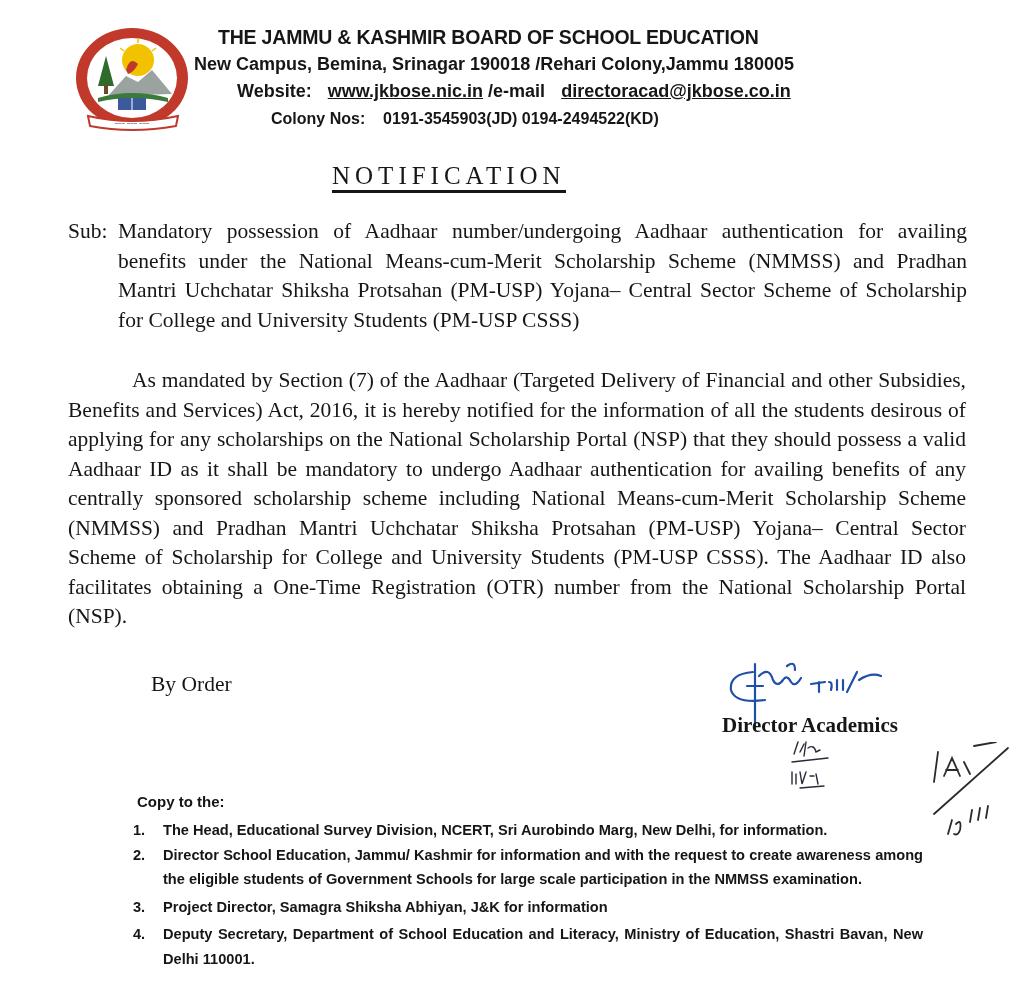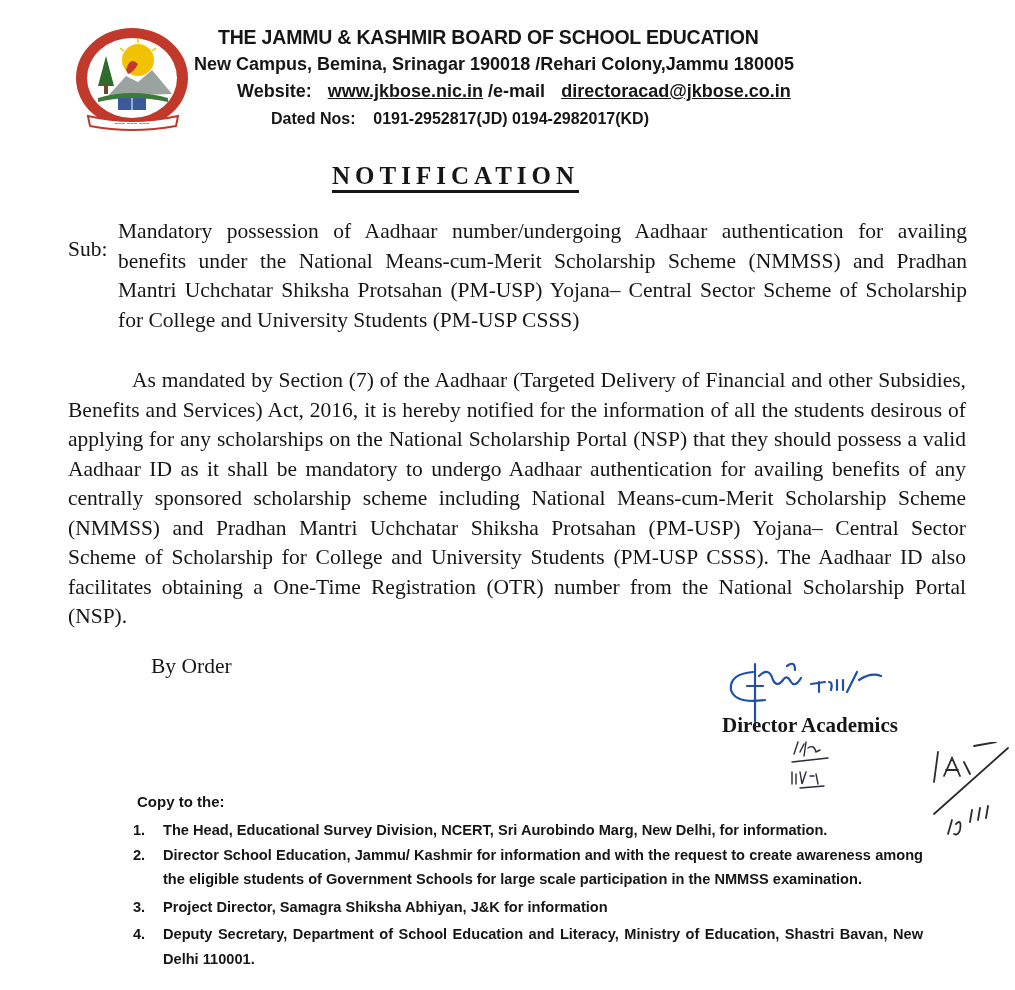--- a/index.html
+++ b/index.html
@@ -5,28 +5,28 @@
   html, body { margin:0; padding:0; background:#ffffff; }
   body { width:1015px; height:990px; position:relative; overflow:hidden; color:#161616; }
   .abs { position:absolute; }
   .logo { left:68px; top:26px; width:128px; height:108px; }
   .hdr { font-family:"Liberation Sans", sans-serif; font-weight:bold; white-space:nowrap; }
   .hdr-title { left:218px; top:26px; font-size:19.5px; letter-spacing:-0.2px; }
   .hdr-addr { left:194px; top:54px; font-size:18px; }
   .hdr-web { left:237px; top:81px; font-size:18px; }
   .hdr-web u { text-decoration:underline;margin-left:11px; }
   .hdr-phone { left:271px; top:110px; font-size:16px; }
-  .notif { left:332px; top:162px; font-family:"Liberation Serif", serif; font-weight:bold; font-size:25px; letter-spacing:5px; border-bottom:3px solid #161616; padding-bottom:0px; line-height:28px; }
+  .notif { left:332px; top:162px; font-family:"Liberation Serif", serif; font-weight:normal; font-size:25px; letter-spacing:5px; border-bottom:3px solid #161616; padding-bottom:0px; line-height:28px; }
   .serif { font-family:"Liberation Serif", serif; }
   .sub { left:68px; top:217px; width:900px; font-size:21.5px; line-height:29.5px; }
   .sub-row { display:flex; }
-  .sub-lbl { width:50px; flex:none;margin-top:18px; }
+  .sub-lbl { width:50px; flex:none; }
   .sub-body { width:849px; text-align:justify; text-align-last:left; }
   .para { left:68px; top:366px; width:898px; font-size:21.5px; line-height:29.5px; text-align:justify; text-indent:64px; }
-  .byorder { left:151px; top:654px; font-size:21.5px; }
+  .byorder { left:151px; top:672px; font-size:21.5px; }
   .ref { left:88px; top:712px; font-size:21px; line-height:26px; }
   .director { left:722px; top:713px; font-size:21px; font-weight:bold; }
   .copy { font-family:"Liberation Sans", sans-serif; font-weight:bold; }
   .copy-hdr { left:89px; top:793px; font-size:15px;margin-left:48px; }
   .copy-list { left:133px; top:818px; width:790px; font-size:14.6px; line-height:24.5px; margin:0; padding:0; list-style:none; }
   .copy-list li { display:flex; }
   .copy-list .num { width:30px; flex:none; }
   .copy-list .txt { flex:1; text-align:justify; text-align-last:left; }
   .sig { left:725px; top:660px; width:200px; height:70px; }
   .initials { left:788px; top:738px; width:80px; height:62px; }
@@ -59,22 +59,22 @@
 
 <div class="abs hdr hdr-title">THE JAMMU &amp; KASHMIR BOARD OF SCHOOL EDUCATION</div>
 <div class="abs hdr hdr-addr">New Campus, Bemina, Srinagar 190018 /Rehari Colony,Jammu 180005</div>
 <div class="abs hdr hdr-web">
   <span>Website:</span>
   <u>www.jkbose.nic.in</u>
   <span>/e-mail</span>
   <u>directoracad@jkbose.co.in</u>
 </div>
 <div class="abs hdr hdr-phone">
-  <span>Dated Nos:</span>&nbsp;&nbsp;&nbsp;
-  <span>0191-2952817(JD) 0194-2982017(KD)</span>
+  <span>Colony Nos:</span>&nbsp;&nbsp;&nbsp;
+  <span>0191-3545903(JD) 0194-2494522(KD)</span>
 </div>
 
 <div class="abs notif">NOTIFICATION</div>
 
 <div class="abs serif sub">
   <div class="sub-row">
     <span class="sub-lbl">Sub:</span>
     <span class="sub-body">Mandatory possession of Aadhaar number/undergoing Aadhaar authentication for availing benefits under the National Means-cum-Merit Scholarship Scheme (NMMSS) and Pradhan Mantri Uchchatar Shiksha Protsahan (PM-USP) Yojana– Central Sector Scheme of Scholarship for College and University Students (PM-USP CSSS)</span>
   </div>
 </div>

